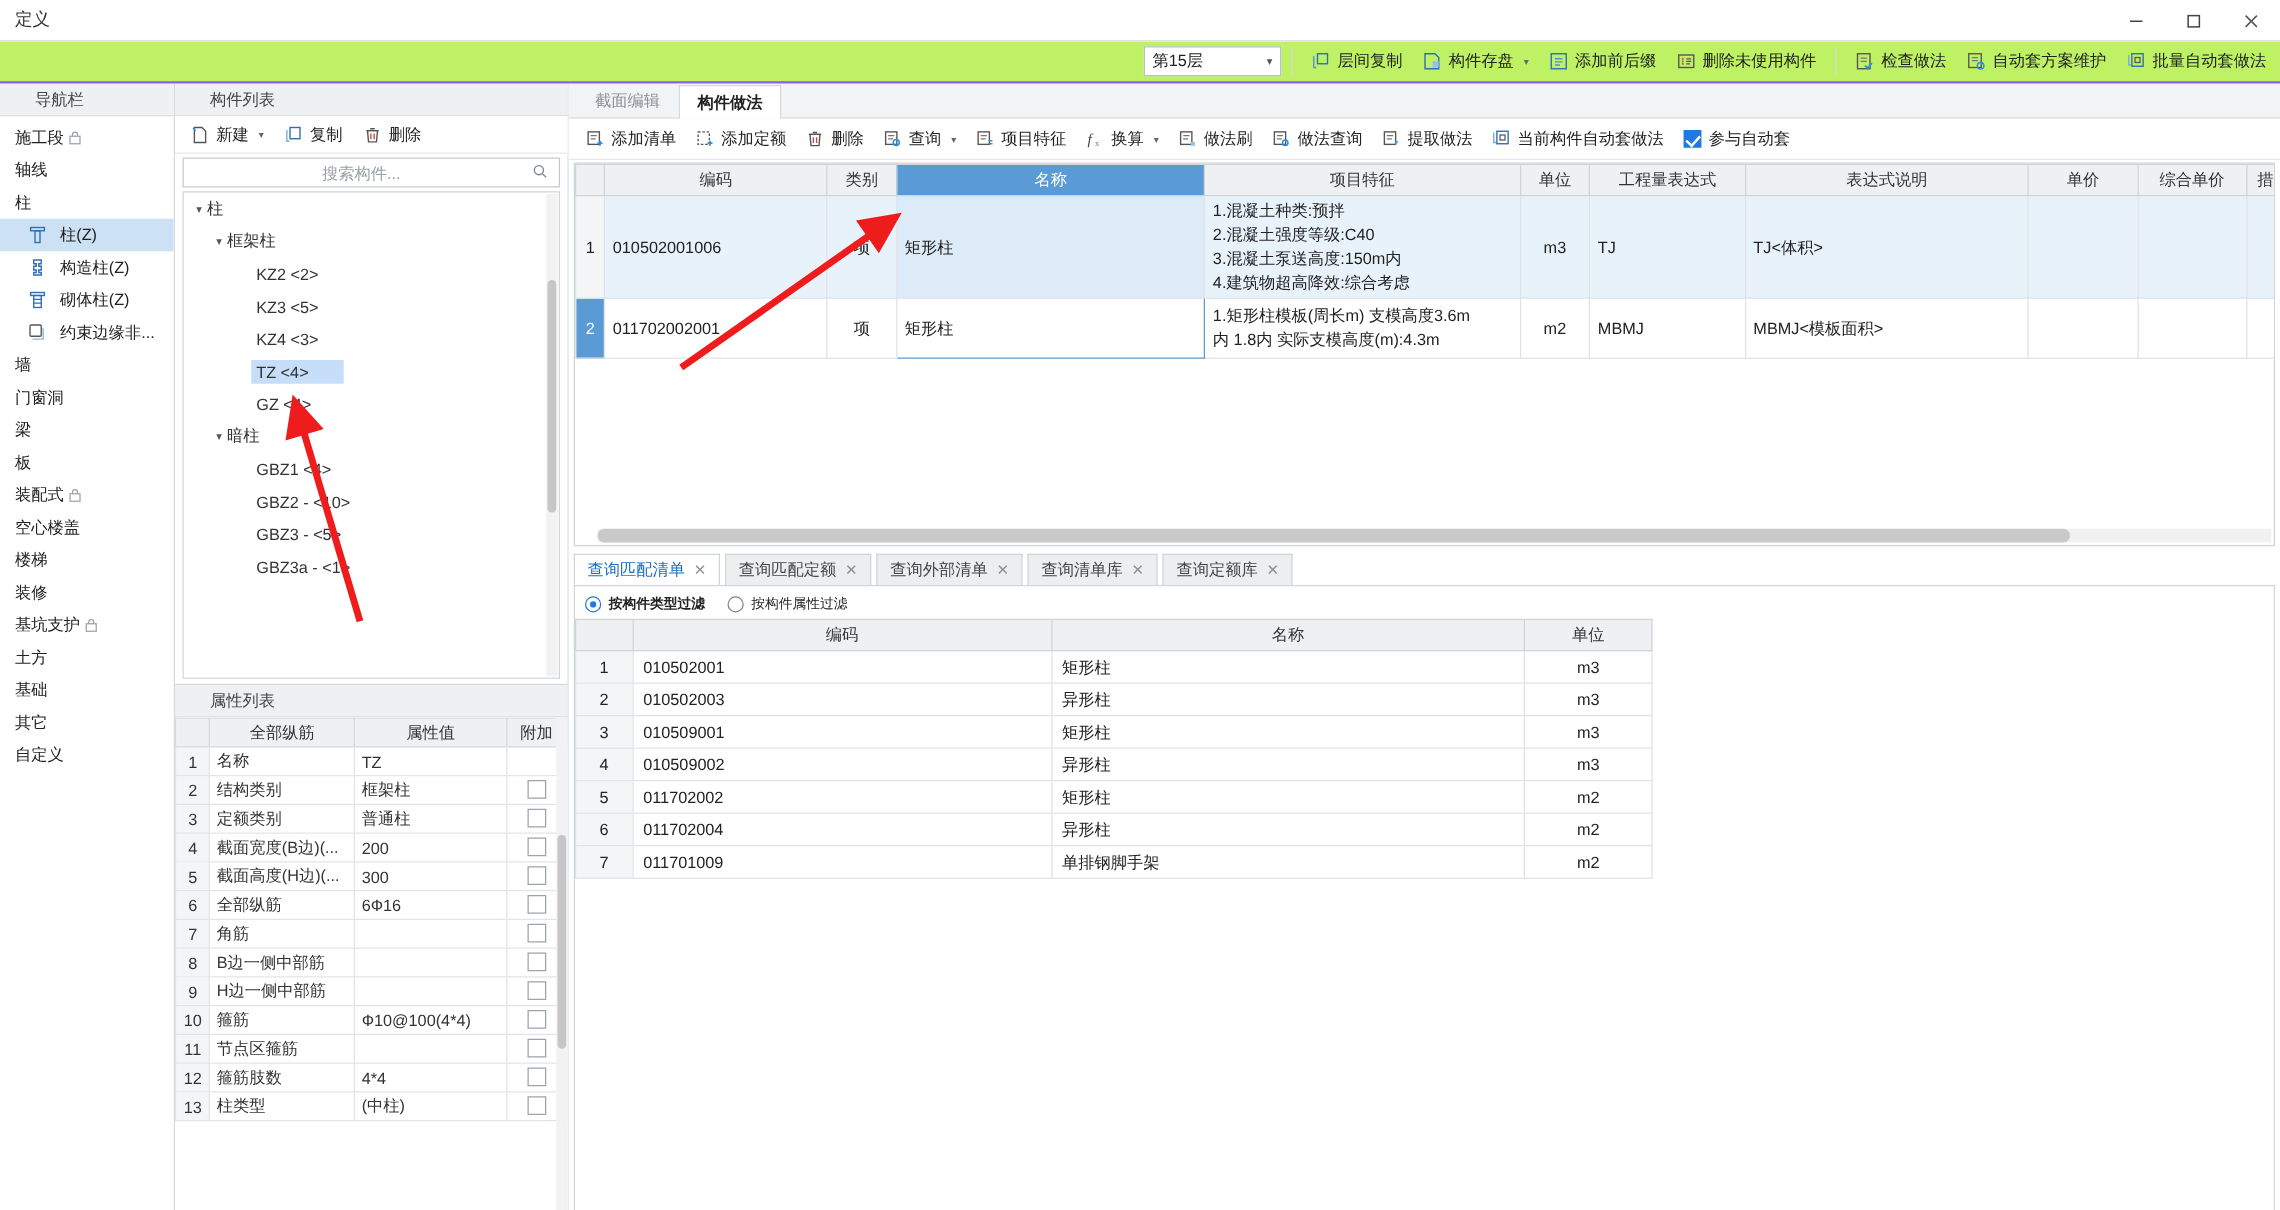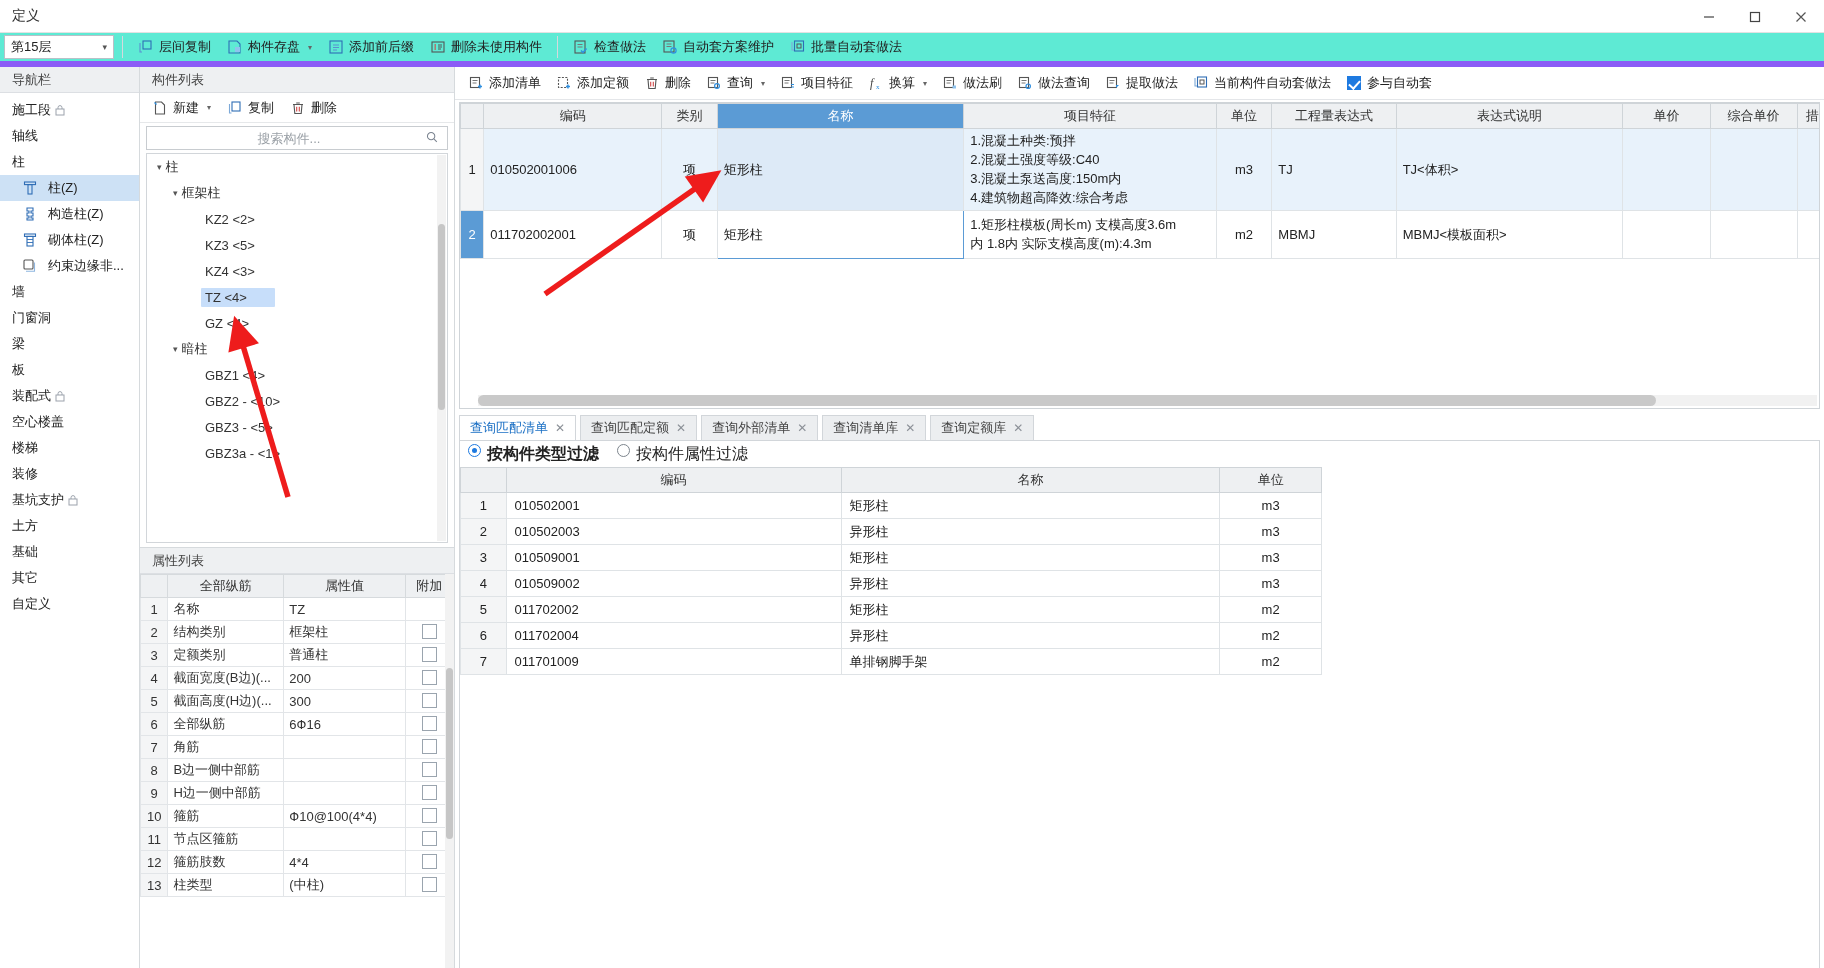--- a/index.html
+++ b/index.html
@@ -17,22 +17,22 @@
   }
   .titlebar .ttl { margin-left:12px; font-size:14px; color:#333; }
   .winbtns { position:absolute; right:0; top:0; height:33px; display:flex; }
   .winbtn {
     width:46px; height:33px; display:flex; align-items:center; justify-content:center;
     color:#555; font-size:14px;
   }
 
   
   .toolbar {
-    height:34px; background:#5eead4; border-bottom:6px solid #8b5cf6;
-    display:flex; align-items:center; padding:0 4px; gap:2px;
+    height:34px; background:#bef264; border-bottom:2px solid #8b5cf6;
+    display:flex; align-items:center; padding:0 4px; gap:2px;justify-content:flex-end;
   }
   .floorsel {
     width:110px; height:24px; border:1px solid #b9c0c7; background:#fff;
     display:flex; align-items:center; padding:0 6px; font-size:13px; position:relative;
   }
   .floorsel .cv { flex:1; }
   .floorsel .ar { font-size:9px; color:#555; }
   .tbsep { width:1px; height:22px; background:#d5d9dd; margin:0 6px; }
   .tbitem {
     display:flex; align-items:center; gap:5px; padding:3px 7px; height:26px;
@@ -48,21 +48,21 @@
   
   .workspace { display:flex; height:935px; }
 
   
   .nav {
     width:140px; border-right:1px solid #d6dadd; background:#fff;
     display:flex; flex-direction:column;
   }
   .panelhdr {
     height:26px; background:#eef0f2; border-bottom:1px solid #dcdfe3;
-    display:flex; align-items:center; padding:0 12px; font-size:13px; color:#444;
+    display:flex; align-items:center; padding:0 28px; font-size:13px; color:#444;
   }
   .navlist { flex:1; overflow:hidden; padding-top:4px; }
   .navrow {
     height:26px; display:flex; align-items:center; padding-left:12px; font-size:13px; gap:3px;
   }
   .lockic { width:12px; height:12px; opacity:.75; }
   .subrow {
     height:26px; display:flex; align-items:center; padding-left:22px; gap:10px; font-size:13px;
   }
   .subrow.sel { background:#cde1f5; }
@@ -166,21 +166,21 @@
   .qarea { flex:1; margin:4px 4px 2px 4px; display:flex; flex-direction:column; min-height:0; }
   .qtabs { height:27px; display:flex; align-items:flex-end; gap:4px; }
   .qtab {
     height:25px; padding:0 10px; display:flex; align-items:center; gap:7px; font-size:13px;
     background:#eceef0; border:1px solid #d2d6da; border-bottom:none; color:#444;
   }
   .qtab.active { background:#fff; color:#1a6fc4; }
   .qtab .x { color:#8b9097; font-size:12px; }
   .qbody { flex:1; border:1px solid #d2d6da; background:#fff; display:flex; flex-direction:column; min-height:0;}
   .radios { height:26px; display:flex; align-items:center; gap:18px; padding:0 8px; }
-  .rad { display:flex; align-items:flex-start; gap:6px; font-size:16px; }
+  .rad { display:flex; align-items:flex-end; gap:6px; font-size:11px; }
   .rd { width:13px; height:13px; border-radius:50%; border:1px solid #7d858d; background:#fff; position:relative; flex:none;}
   .rad.on .rd { border-color:#1e7ae0; }
   .rad.on .rd::after { content:""; position:absolute; left:3px; top:3px; width:5px; height:5px; border-radius:50%; background:#1e7ae0;}
   .rad.on span { font-weight:bold; }
   table.qg { border-collapse:collapse; table-layout:fixed; width:862px; }
   table.qg th {
     background:#eef0f2; border:1px solid #cfd4d8; font-weight:normal; height:25px; font-size:13px; color:#333;
   }
   table.qg td { border:1px solid #dfe3e6; height:26px; font-size:13px; padding:0 8px; color:#222;}
   table.qg td.qn { text-align:center; background:#f4f5f6; width:26px;}
@@ -601,20 +601,24 @@
         </table>
         <div class="pscroll">
             <i></i>
           </div>
       </div>
     </div>
   </div>
 
   <div class="right">
 
+    <div class="tabstrip">
+      <div class="tab">截面编辑</div>
+      <div class="tab active">构件做法</div>
+    </div>
 
     <div class="rtoolbar">
       <div class="tbitem">
         <span class="ic">
             <svg viewBox="0 0 16 16">
           <rect x="2.5" y="2.5" width="9" height="10" fill="none" stroke="#555" stroke-width="1.1"></rect>
           <path d="M4.5 5.5h5M4.5 8h4" stroke="#777" stroke-width="1"></path>
           <path d="M10 11.5h4M12 9.5v4" stroke="#2f8fe0" stroke-width="1.4"></path>
             </svg>
           </span>

